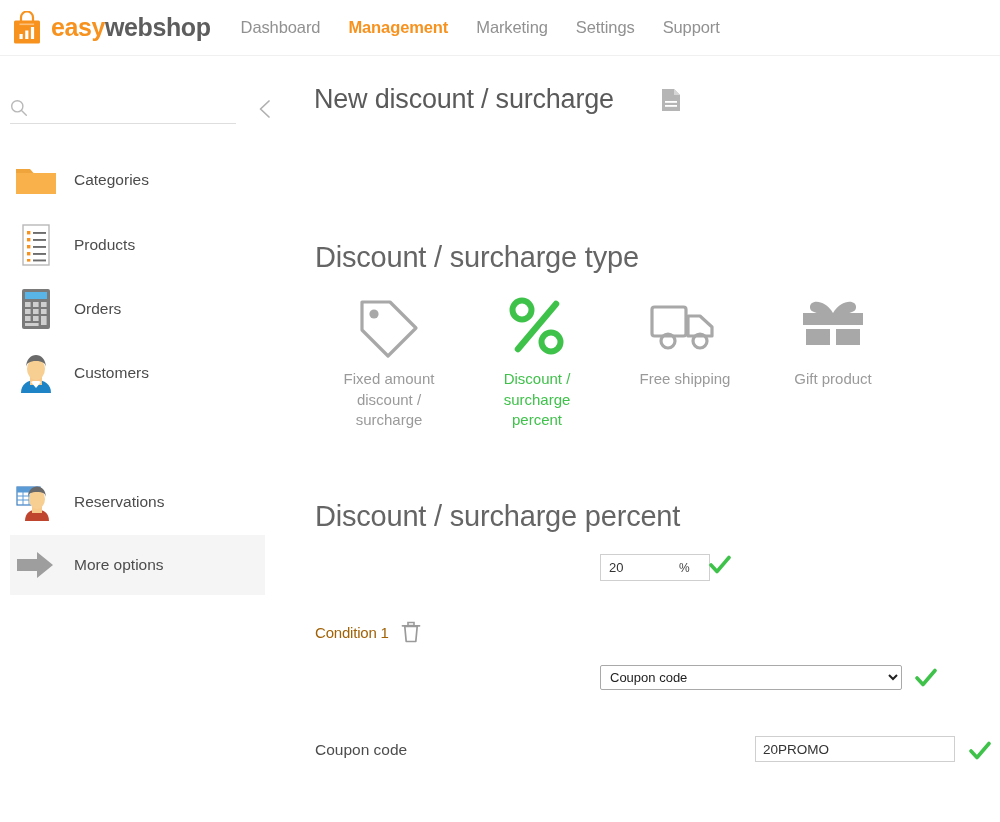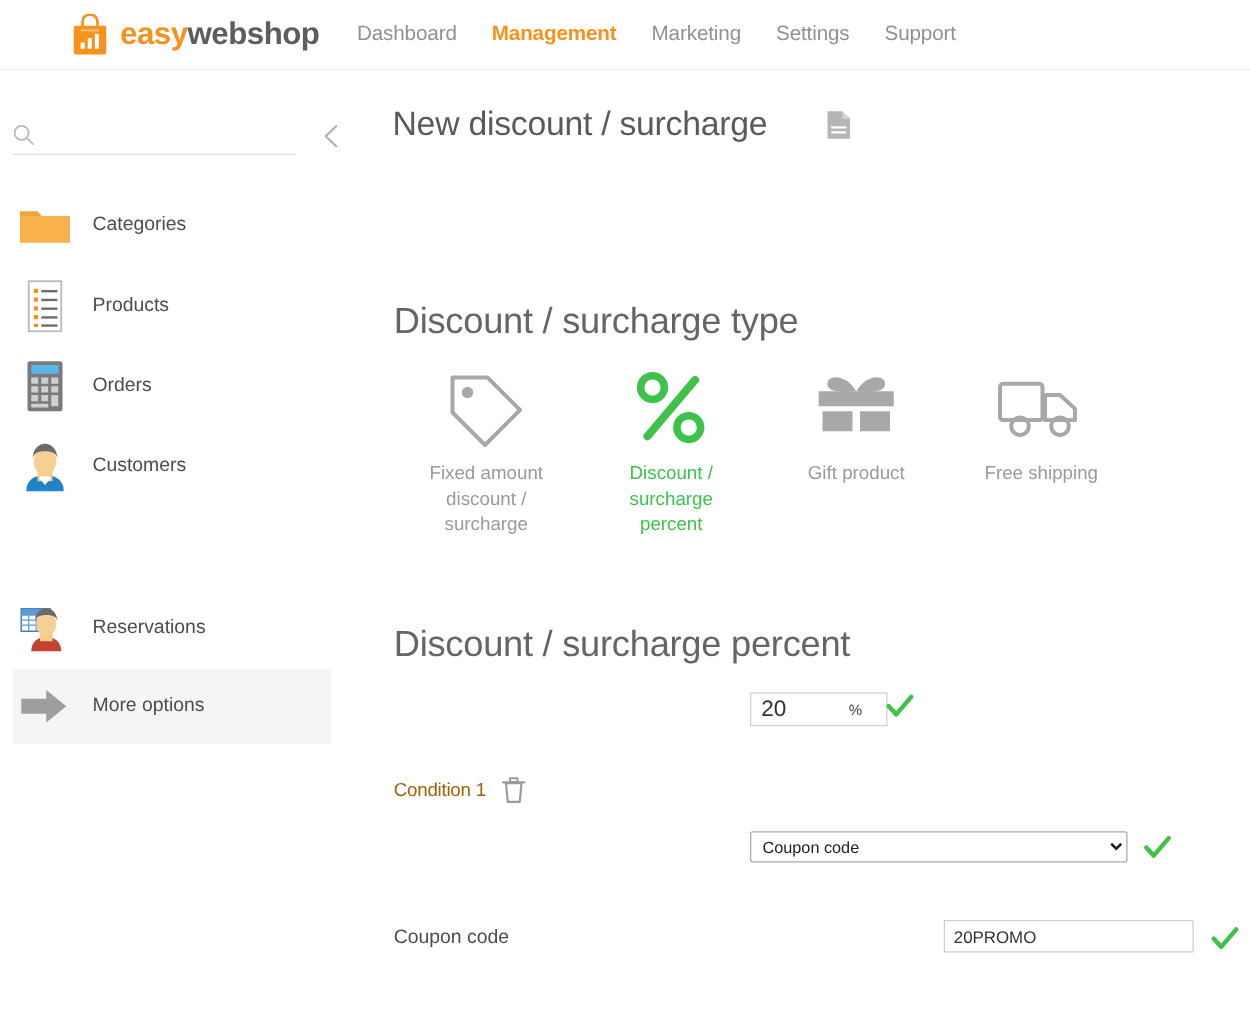--- a/index.html
+++ b/index.html
@@ -10,21 +10,21 @@
     font-family: "Liberation Sans", sans-serif;
     overflow: hidden;
   }
 
   
   #topnav {
     position: absolute; left: 0; top: 0;
     width: 1000px; height: 56px;
     background: #ffffff;
     border-bottom: 1px solid #f0f0f0;
-    display: flex; align-items: center; padding-left: 45px;
+    display: flex; align-items: center;
   }
   #logo-wrap {
     display: flex; align-items: center;
     margin-left: 11px;
   }
   #logo-mark { width: 32px; height: 34px; display: block; }
   #logo-text {
     margin-left: 8px;
     font-size: 25px;
     letter-spacing: -0.4px;
@@ -136,21 +136,21 @@
   #percent-field-wrap {
     position: absolute; left: 315px; top: 497px;
     width: 110px; height: 27px;
     border: 1px solid #cfcfcf; background: #fff;
     display: flex; align-items: center;
   }
   #percent-input {
     width: 78px; height: 23px;
     border: none; outline: none;
     font-family: "Liberation Sans", sans-serif;
-    font-size: 18px; color: #333;
+    font-size: 13px; color: #333;
     padding-left: 8px; background: transparent;
   }
   #percent-suffix { font-size: 12px; color: #444; padding-right: 7px; }
   .check-ok { position: absolute; display: block; }
   #check-percent { left: 424px; top: 497px; }
 
   
   #condition-title-row {
     position: absolute; left: 30px; top: 563px;
     display: flex; align-items: center;
@@ -358,42 +358,42 @@
           <circle cx="18" cy="16" r="9.5" fill="none" stroke="#3fc24a" stroke-width="6"></circle>
           <circle cx="47" cy="48" r="9.5" fill="none" stroke="#3fc24a" stroke-width="6"></circle>
           <line x1="52" y1="10" x2="14" y2="55" stroke="#3fc24a" stroke-width="6.5" stroke-linecap="round"></line>
         </svg>
       </span>
       <span class="type-label">Discount / surcharge percent</span>
     </div>
 
     <div class="type-opt">
       <span class="type-ico">
+        <svg width="74" height="62" viewBox="0 0 74 62">
+          <rect x="4" y="11" width="34" height="29" rx="2.5" fill="none" stroke="#a8a8a8" stroke-width="3.2"></rect>
+          <path d="M40 20 h12 l12 11 v9 h-24 Z" fill="none" stroke="#a8a8a8" stroke-width="3.2" stroke-linejoin="round"></path>
+          <circle cx="20" cy="45" r="7" fill="none" stroke="#a8a8a8" stroke-width="3.2"></circle>
+          <circle cx="52" cy="45" r="7" fill="none" stroke="#a8a8a8" stroke-width="3.2"></circle>
+        </svg>
+      </span>
+      <span class="type-label">Free shipping</span>
+    </div>
+
+    <div class="type-opt">
+      <span class="type-ico">
         <svg width="72" height="60" viewBox="0 0 72 60">
           <path d="M36 16 C28 2 12 2 13 11 C14 17 26 17 36 16 Z" fill="#a8a8a8"></path>
           <path d="M36 16 C44 2 60 2 59 11 C58 17 46 17 36 16 Z" fill="#a8a8a8"></path>
           <rect x="6" y="16" width="60" height="12" fill="#a8a8a8"></rect>
           <rect x="9" y="32" width="24" height="16" fill="#a8a8a8"></rect>
           <rect x="39" y="32" width="24" height="16" fill="#a8a8a8"></rect>
         </svg>
       </span>
       <span class="type-label">Gift product</span>
     </div>
-
-    <div class="type-opt">
-      <span class="type-ico">
-        <svg width="74" height="62" viewBox="0 0 74 62">
-          <rect x="4" y="11" width="34" height="29" rx="2.5" fill="none" stroke="#a8a8a8" stroke-width="3.2"></rect>
-          <path d="M40 20 h12 l12 11 v9 h-24 Z" fill="none" stroke="#a8a8a8" stroke-width="3.2" stroke-linejoin="round"></path>
-          <circle cx="20" cy="45" r="7" fill="none" stroke="#a8a8a8" stroke-width="3.2"></circle>
-          <circle cx="52" cy="45" r="7" fill="none" stroke="#a8a8a8" stroke-width="3.2"></circle>
-        </svg>
-      </span>
-      <span class="type-label">Free shipping</span>
-    </div>
   </div>
 
   <div class="section-heading" id="heading-percent">Discount / surcharge percent</div>
 
   <div id="percent-field-wrap">
     <input id="percent-input" type="text" value="20" style="">
     <span id="percent-suffix">%</span>
   </div>
   <svg class="check-ok" id="check-percent" width="22" height="22" viewBox="0 0 22 22">
     <polyline points="2,11 8,17.5 20,3.5" fill="none" stroke="#3fc24a" stroke-width="3.6" stroke-linecap="round" stroke-linejoin="round"></polyline>

